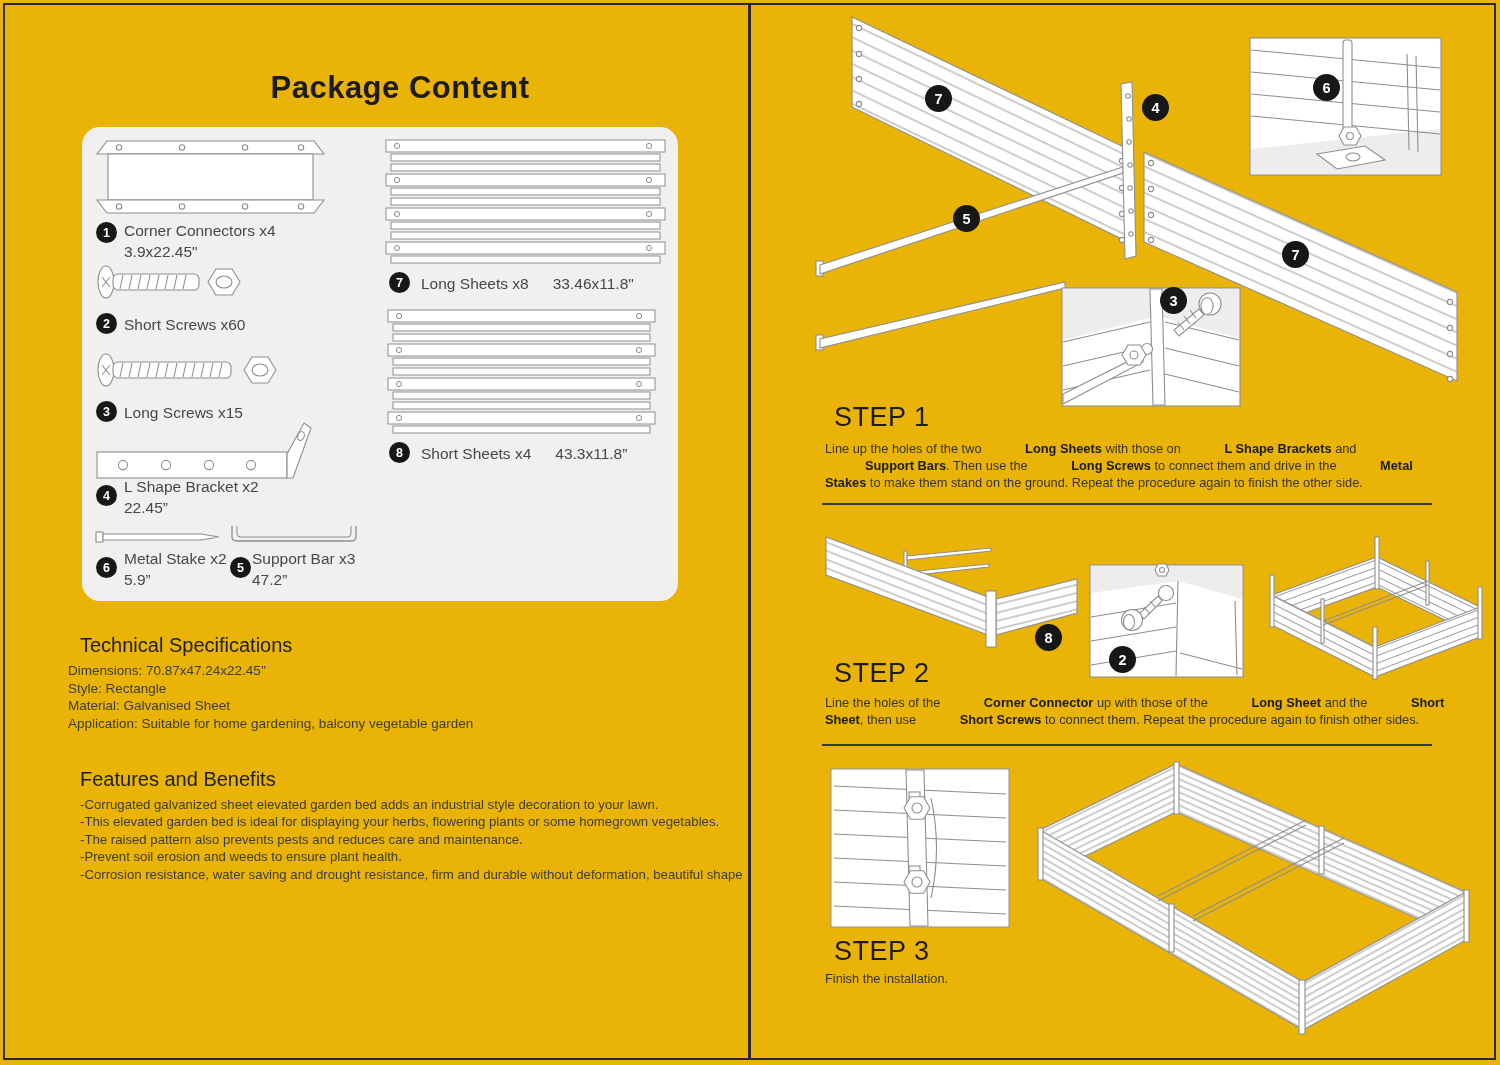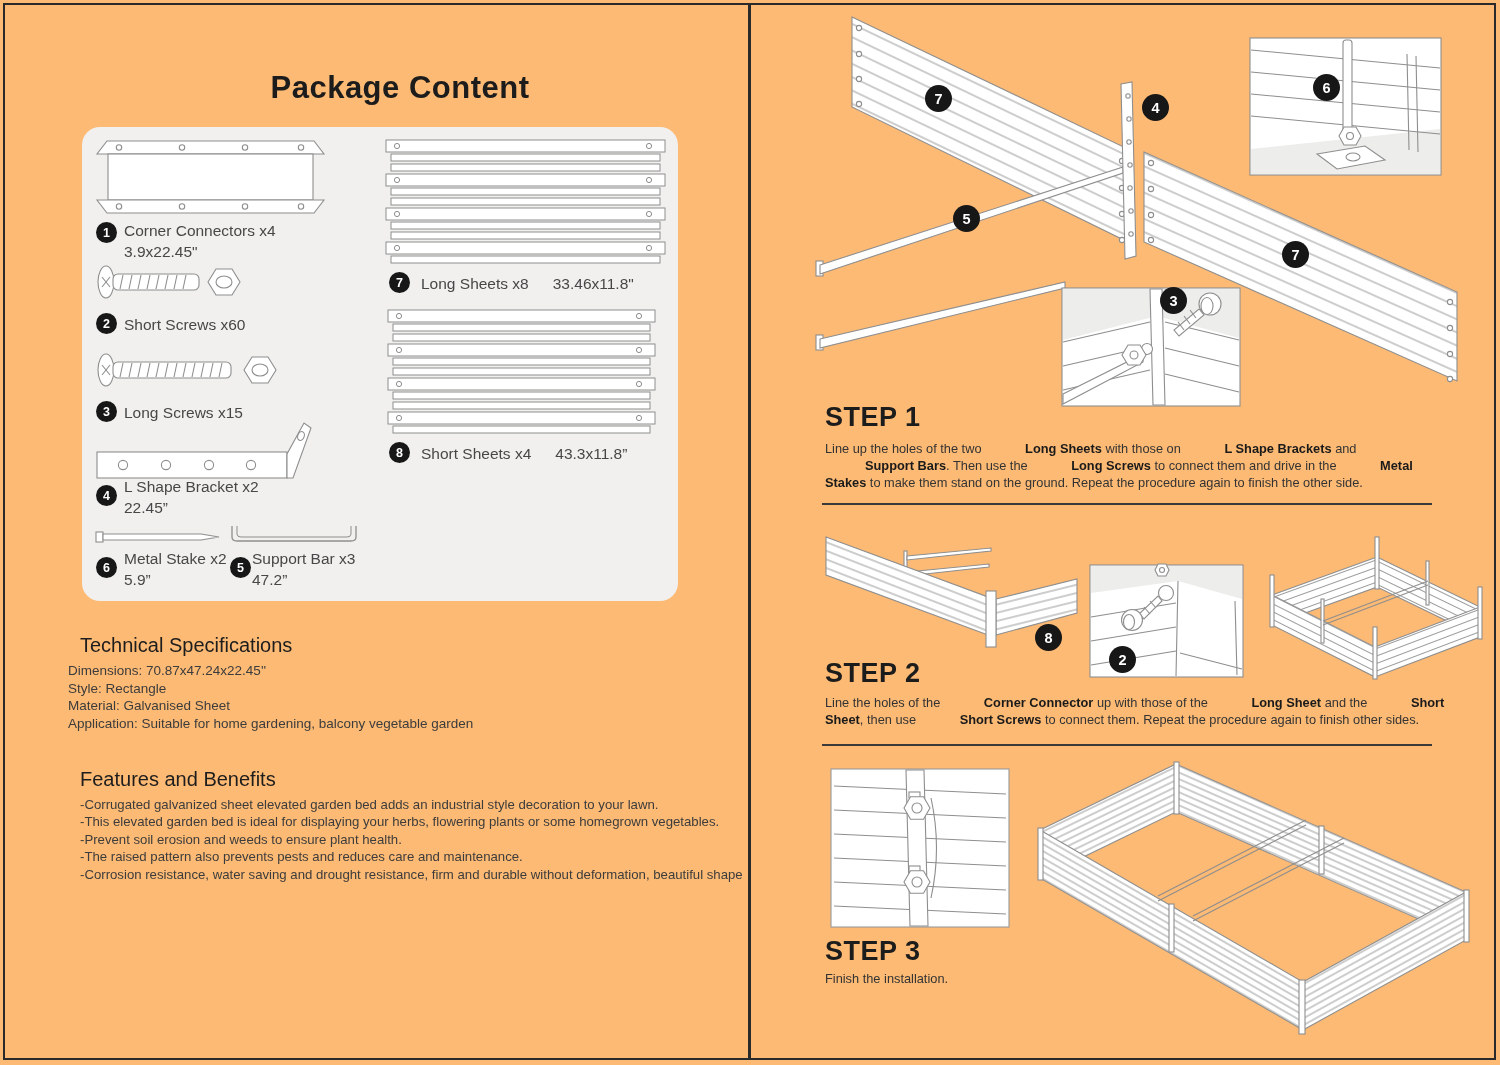--- a/index.html
+++ b/index.html
@@ -1,34 +1,34 @@
 <!DOCTYPE html>
 <html><head>
 <meta charset="utf-8">
 <style>
   html,body{margin:0;padding:0;background:#fff;}
-  .page{position:relative;width:1500px;height:1065px;background:#fdba74;overflow:hidden;
+  .page{position:relative;width:1500px;height:1065px;background:#eab308;overflow:hidden;
         font-family:"Liberation Sans","DejaVu Sans",sans-serif;color:#2f2f2f;}
   .abs{position:absolute;}
   .frame{position:absolute;left:3px;top:3px;right:4px;bottom:5px;border:2px solid #2a2a2a;}
   .divider{position:absolute;left:748px;top:3px;bottom:5px;width:3px;background:#2a2a2a;}
   .title{width:640px;left:80px;top:70px;text-align:center;font-size:31px;font-weight:600;
          color:#1c1c1c;letter-spacing:0.5px;}
   .panel{left:82px;top:127px;width:596px;height:474px;background:#f1f0ee;border-radius:18px;}
   .co{display:flex;align-items:center;justify-content:center;border-radius:50%;
       background:#171717;color:#fff;font-weight:700;}
   .co.sm{width:21px;height:21px;font-size:12.5px;}
   .co.lg{width:27px;height:27px;font-size:14.5px;}
   .item{font-size:15.5px;color:#474747;line-height:21px;white-space:nowrap;}
   .item .sz{color:#474747;}
   .row2{display:flex;gap:24px;align-items:center;}
   .h-sec{font-size:20px;font-weight:400;color:#1d1d1d;}
   .spec{font-size:13.5px;line-height:17.5px;color:#3c3c3c;}
   .feat{font-size:13.2px;line-height:17.4px;color:#3c3c3c;}
-  .h-step{font-size:27px;font-weight:700;color:#1c1c1c;letter-spacing:0.5px;}
+  .h-step{font-size:27px;font-weight:400;color:#1c1c1c;letter-spacing:0.5px;margin-left:9px;}
   .step-p{font-size:12.8px;line-height:17px;color:#333;}
   .step-p b{color:#1a1a1a;margin-left:40px;}
   .rule{height:2px;background:#3a3a3a;}
   svg{display:block;}
 </style>
 </head>
 <body>
 
 <div class="page">
   <div class="frame"></div>
@@ -220,22 +220,22 @@
     <div>Dimensions:  70.87x47.24x22.45''</div>
     <div>Style: Rectangle</div>
     <div>Material: Galvanised Sheet</div>
     <div>Application: Suitable for home gardening, balcony vegetable garden</div>
   </div>
 
   <div class="abs h-sec" style="left:80px;top:768px">Features and Benefits</div>
   <div class="abs feat" style="left:80px;top:796px;width:665px">
     <div>-Corrugated galvanized sheet elevated garden bed adds an industrial style decoration to your lawn.</div>
     <div>-This elevated garden bed is ideal for displaying your herbs, flowering plants or some homegrown vegetables.</div>
+    <div>-The raised pattern also prevents pests and reduces care and maintenance.</div>
     <div>-Prevent soil erosion and weeds to ensure plant health.</div>
-    <div>-The raised pattern also prevents pests and reduces care and maintenance.</div>
     <div>-Corrosion resistance, water saving and drought resistance, firm and durable without deformation, beautiful shape</div>
   </div>
 
   <svg class="abs" style="left:805px;top:8px" width="690" height="400" viewBox="0 0 690 400">
     <defs>
       <pattern id="p1L" patternUnits="userSpaceOnUse" width="60" height="12" patternTransform="rotate(25.6)">
         <line x1="0" y1="6" x2="60" y2="6" stroke="#9b9b9b" stroke-width="1"></line>
         </pattern>
       <pattern id="p1R" patternUnits="userSpaceOnUse" width="60" height="12" patternTransform="rotate(24.1)">
         <line x1="0" y1="6" x2="60" y2="6" stroke="#9b9b9b" stroke-width="1"></line>

